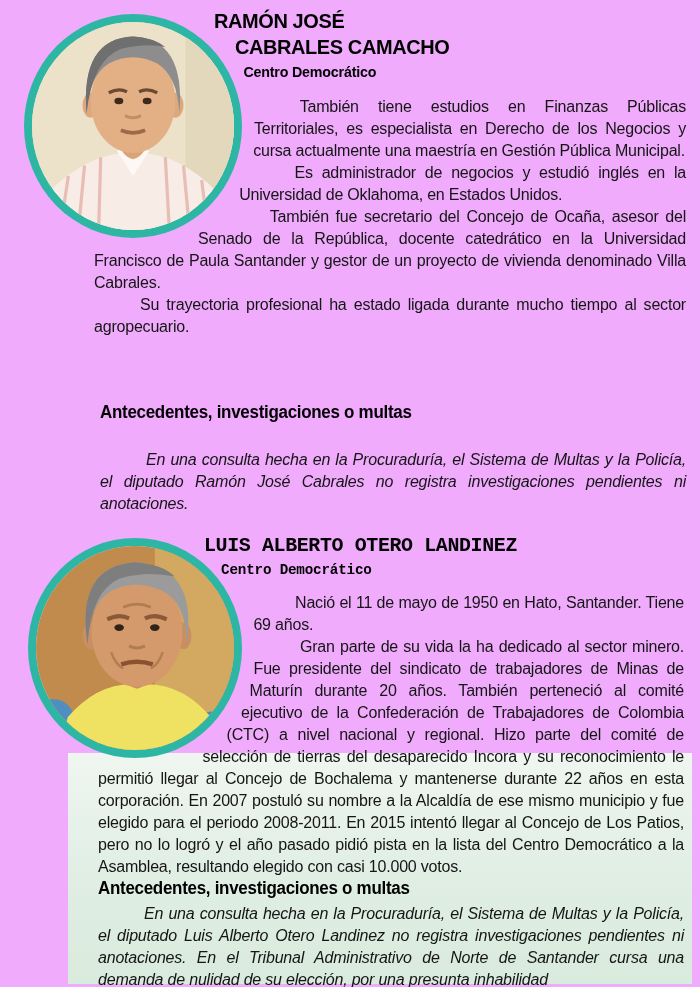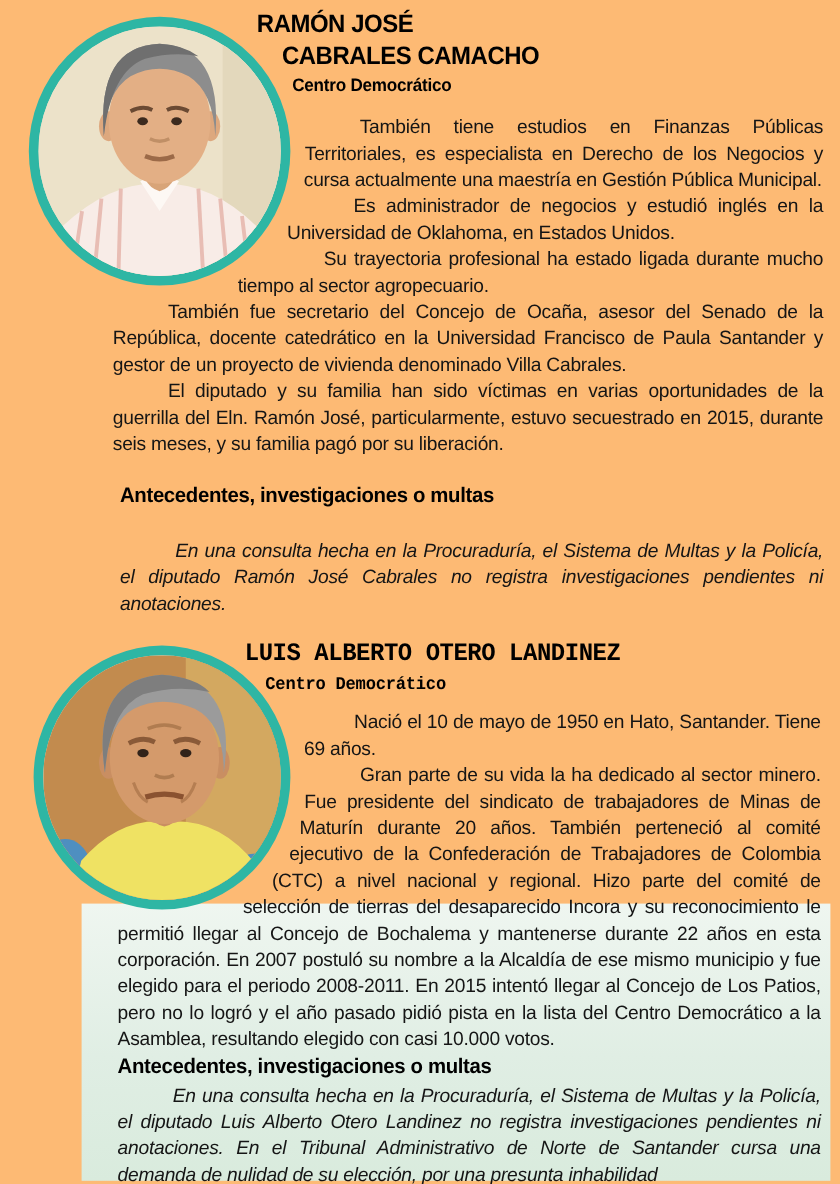--- a/index.html
+++ b/index.html
@@ -1,19 +1,19 @@
 <!DOCTYPE html>
 <html lang="es"><head>
 <meta charset="utf-8">
 <style>
   * { margin:0; padding:0; box-sizing:border-box; }
   html,body { background:#ffffff; }
   .page {
     position:relative; width:700px; height:987px; margin:0 auto;
-    background:#fdba74; overflow:hidden; color:#141414;
+    background:#f0abfc; overflow:hidden; color:#141414;
     font-family:"Liberation Sans","DejaVu Sans",sans-serif;
   }
 
   
   .portrait {
     position:absolute; border-radius:50%; overflow:hidden;
     border:8px solid #2eb6a4; background:#ece2c9; z-index:3;
   }
   .portrait svg { display:block; width:100%; height:100%; }
   .portrait-1 { left:24px; top:14px;  width:218px; height:224px; }
@@ -112,23 +112,22 @@
   <header class="name-block name-block-1">
     <span class="name-line">RAMÓN JOSÉ</span>
     <span class="name-line indent2">CABRALES CAMACHO</span>
     <span class="party">Centro Democrático</span>
   </header>
 
   <div class="bodytext body-1">
     <div class="float-spacer-1"></div>
     <p>También tiene estudios en Finanzas Públicas Territoriales, es especialista en Derecho de los Negocios y cursa actualmente una maestría en Gestión Pública Municipal.</p>
     <p>Es administrador de negocios y estudió inglés en la Universidad de Oklahoma, en Estados Unidos.</p>
+    <p>También fue secretario del Concejo de Ocaña, asesor del Senado de la República, docente catedrático en la Universidad Francisco de Paula Santander y gestor de un proyecto de vivienda denominado Villa Cabrales.</p>
     <p>Su trayectoria profesional ha estado ligada durante mucho tiempo al sector agropecuario.</p>
-    <p>También fue secretario del Concejo de Ocaña, asesor del Senado de la República, docente catedrático en la Universidad Francisco de Paula Santander y gestor de un proyecto de vivienda denominado Villa Cabrales.</p>
-    <p>El diputado y su familia han sido víctimas en varias oportunidades de la guerrilla del Eln. Ramón José, particularmente, estuvo secuestrado en 2015, durante seis meses, y su familia pagó por su liberación.</p>
   </div>
 
   <div class="record record-1">
     <h3>Antecedentes, investigaciones o multas</h3>
     <p>En una consulta hecha en la Procuraduría, el Sistema de Multas y la Policía, el diputado Ramón José Cabrales no registra investigaciones pendientes ni anotaciones.</p>
   </div>
 
   <div class="green-panel"></div>
 
   <div class="portrait portrait-2">
@@ -156,21 +155,21 @@
     </svg>
   </div>
 
   <header class="name-block name-block-2">
     <span class="name-line">LUIS ALBERTO OTERO LANDINEZ</span>
     <span class="party">Centro Democrático</span>
   </header>
 
   <div class="bodytext body-2">
     <div class="float-spacer-2"></div>
-    <p>Nació el 10 de mayo de 1950 en Hato, Santander. Tiene 69 años.</p>
+    <p>Nació el 11 de mayo de 1950 en Hato, Santander. Tiene 69 años.</p>
     <p>Gran parte de su vida la ha dedicado al sector minero. Fue presidente del sindicato de trabajadores de Minas de Maturín durante 20 años. También perteneció al comité ejecutivo de la Confederación de Trabajadores de Colombia (CTC) a nivel nacional y regional. Hizo parte del comité de selección de tierras del desaparecido Incora y su reconocimiento le permitió llegar al Concejo de Bochalema y mantenerse durante 22 años en esta corporación. En 2007 postuló su nombre a la Alcaldía de ese mismo municipio y fue elegido para el periodo 2008-2011. En 2015 intentó llegar al Concejo de Los Patios, pero no lo logró y el año pasado pidió pista en la lista del Centro Democrático a la Asamblea, resultando elegido con casi 10.000 votos.</p>
   </div>
 
   <div class="record record-2">
     <h3>Antecedentes, investigaciones o multas</h3>
     <p>En una consulta hecha en la Procuraduría, el Sistema de Multas y la Policía, el diputado Luis Alberto Otero Landinez no registra investigaciones pendientes ni anotaciones. En el Tribunal Administrativo de Norte de Santander cursa una demanda de nulidad de su elección, por una presunta inhabilidad</p>
   </div>
 
 </div>
 

